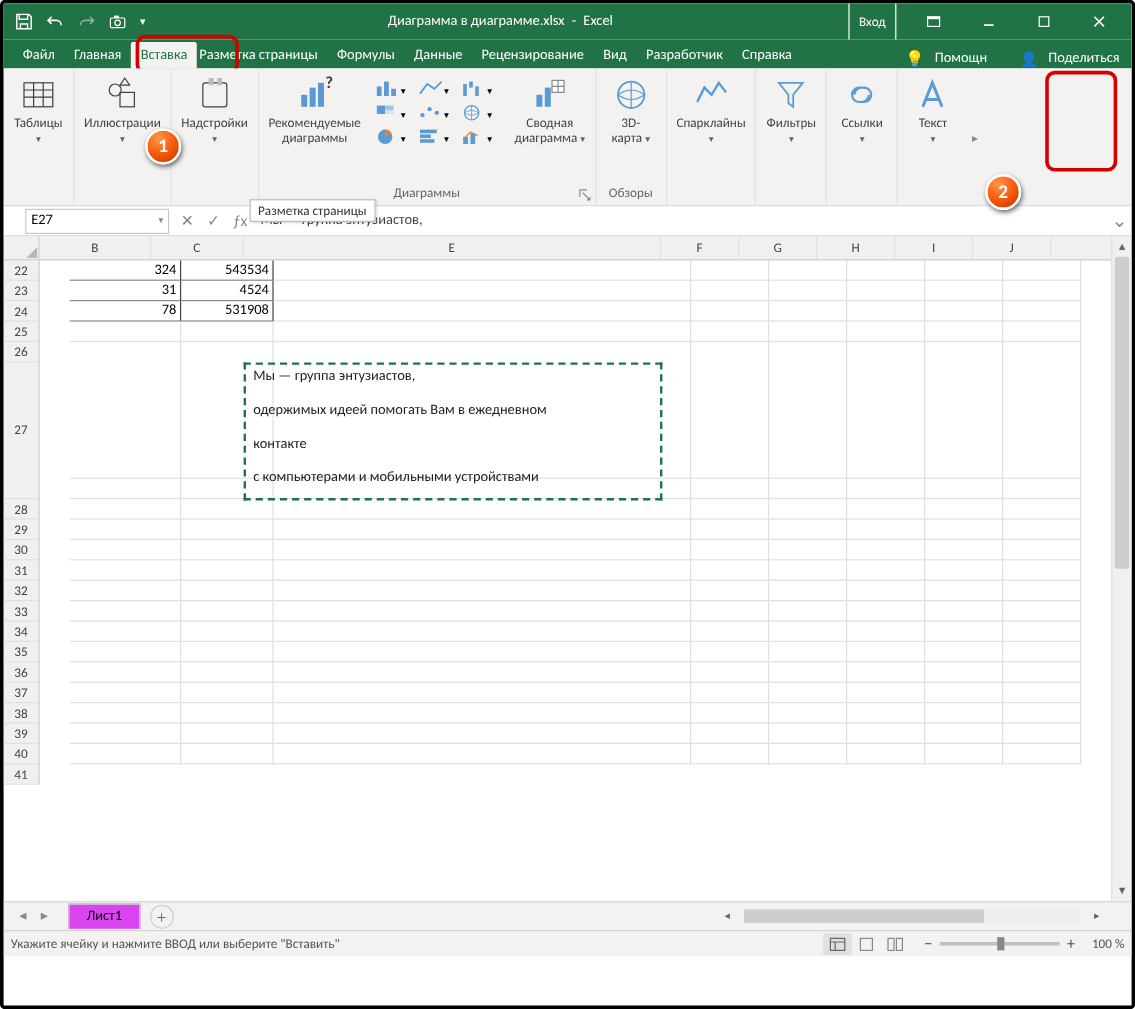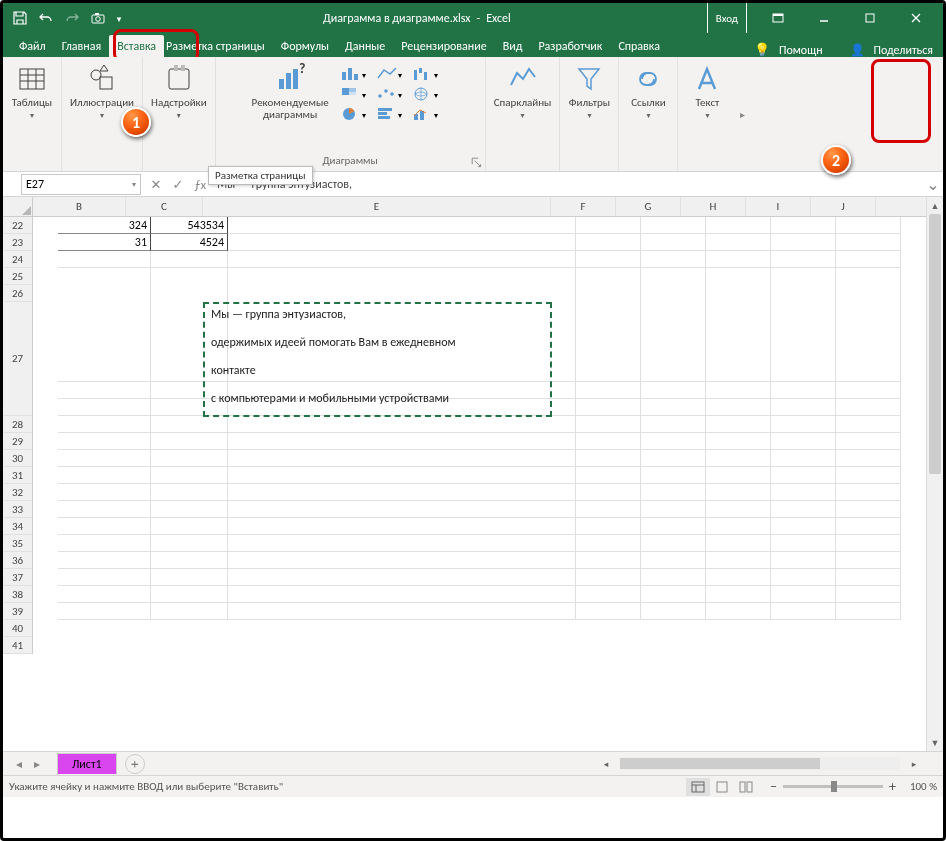--- a/index.html
+++ b/index.html
@@ -290,27 +290,53 @@
           </div>
         <div class="cmini">
             <svg>
               <rect x="2" y="8" width="4" height="6" fill="#5b9bd5"></rect>
               <rect x="8" y="5" width="4" height="9" fill="#5b9bd5"></rect>
               <polyline points="2,10 8,4 14,7" stroke="#ed7d31" fill="none"></polyline>
               <text x="22" y="12" font-size="8">▾</text>
             </svg>
           </div>
       </div>
+      <div class="rbtn">
+        <div class="rbtn-ico">
+            <svg viewBox="0 0 32 32">
+              <rect x="5" y="16" width="5" height="10" fill="#5b9bd5"></rect>
+              <rect x="12" y="10" width="5" height="16" fill="#5b9bd5"></rect>
+              <rect x="18" y="4" width="10" height="10" fill="#fff" stroke="#888"></rect>
+              <line x1="18" y1="9" x2="28" y2="9" stroke="#888"></line>
+              <line x1="23" y1="4" x2="23" y2="14" stroke="#888"></line>
+            </svg>
+          </div>
+        <div class="rbtn-lbl" style="white-space:pre;"><span>Сводная
+диаграмма</span> <span class="dd-arrow">▾</span></div>
+      </div>
     </div>
     <div class="rgroup-label">Диаграммы</div>
     <div class="dialog-launcher">
         <svg viewBox="0 0 10 10">
           <path d="M1 1h5 M1 1v5 M3 3 l5 5 M6 8h2v-2" stroke="#888" fill="none" stroke-width=".8"></path>
         </svg>
       </div>
+  </div>
+  <div class="rgroup">
+    <div class="rbtn">
+      <div class="rbtn-ico">
+          <svg viewBox="0 0 32 32">
+            <circle cx="16" cy="16" r="11" fill="none" stroke="#5b9bd5" stroke-width="1.5"></circle>
+            <path d="M5 16 Q16 8 27 16 M5 16 Q16 24 27 16 M16 5 v22" stroke="#5b9bd5" fill="none"></path>
+          </svg>
+        </div>
+      <div class="rbtn-lbl" style="white-space:pre;"><span>3D-
+карта</span> <span class="dd-arrow">▾</span></div>
+    </div>
+    <div class="rgroup-label">Обзоры</div>
   </div>
   <div class="rgroup">
     <div class="rbtn">
       <div class="rbtn-ico">
           <svg viewBox="0 0 32 32">
             <polyline points="4,22 10,10 16,16 22,6 28,14" fill="none" stroke="#5b9bd5" stroke-width="2"></polyline>
           </svg>
         </div>
       <div class="rbtn-lbl"><span>Спарклайны</span><br><span class="dd-arrow">▾</span></div>
     </div>
@@ -418,20 +444,30 @@
           <div class="cell c-B databorder">31</div>
           <div class="cell c-C databorder">4524</div>
           <div class="cell c-E"></div>
           <div class="cell c-F"></div>
           <div class="cell c-G"></div>
           <div class="cell c-H"></div>
           <div class="cell c-I"></div>
           <div class="cell c-J"></div>
         </div>
         <div class="row">
+          <div class="cell c-B databorder">78</div>
+          <div class="cell c-C databorder">531908</div>
+          <div class="cell c-E"></div>
+          <div class="cell c-F"></div>
+          <div class="cell c-G"></div>
+          <div class="cell c-H"></div>
+          <div class="cell c-I"></div>
+          <div class="cell c-J"></div>
+        </div>
+        <div class="row">
           <div class="cell c-B"></div>
           <div class="cell c-C"></div>
           <div class="cell c-E"></div>
           <div class="cell c-F"></div>
           <div class="cell c-G"></div>
           <div class="cell c-H"></div>
           <div class="cell c-I"></div>
           <div class="cell c-J"></div>
         </div>
         <div class="row big">

